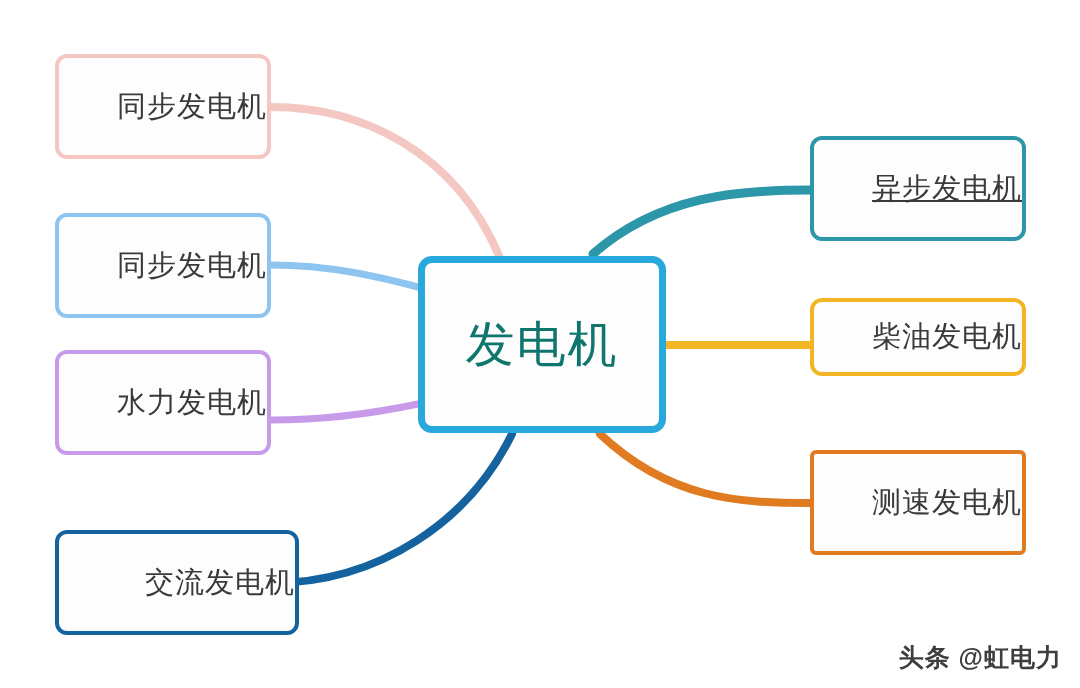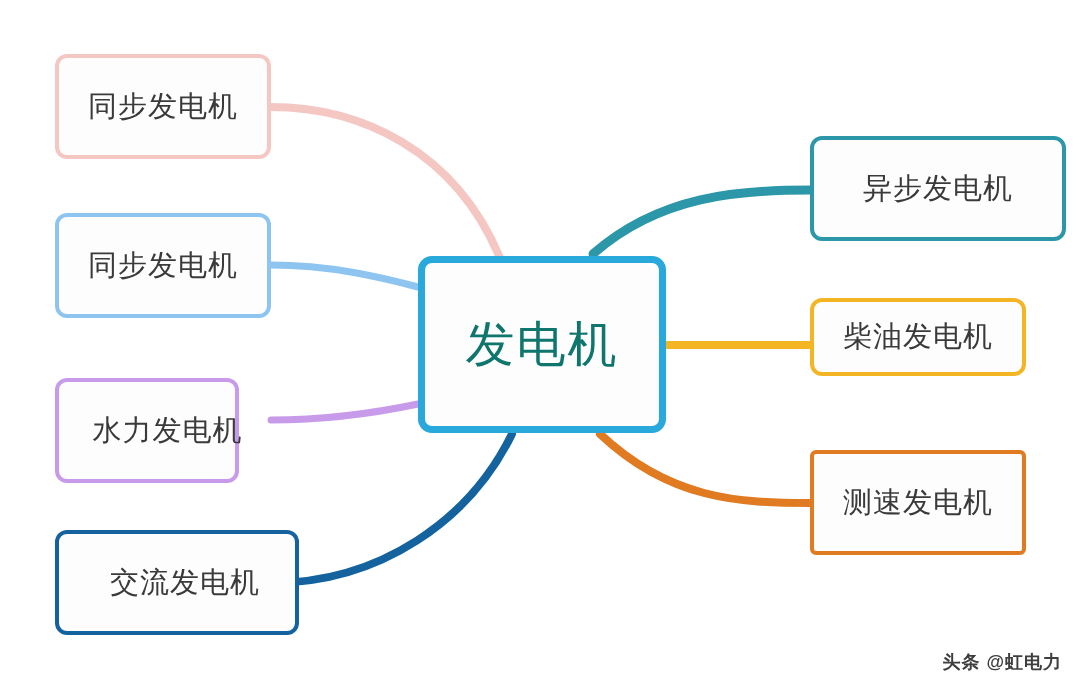--- a/index.html
+++ b/index.html
@@ -35,33 +35,34 @@
     align-items: center;
     justify-content: center;
     color: #3a3a3a;
     letter-spacing: 1px;
     white-space: nowrap;
   }
   .node.leaf {
     border-width: 4px;
     border-radius: 12px;
     font-size: 29px;
+    justify-content: flex-end;
   }
   .node.center {
     border-width: 7px;
     border-radius: 14px;
     font-size: 49px;
     color: #0f766e;
     letter-spacing: 2px;
   }
   .watermark {
     position: absolute;
     right: 18px;
     bottom: 14px;
-    font-size: 18px;
+    font-size: 25px;
     font-weight: bold;
     color: #2e2e2e;
     letter-spacing: 1px;
     white-space: nowrap;
     opacity: 0.92;
   }
 </style>
 </head>
 <body>
 
@@ -80,27 +81,27 @@
   <div id="nodes-layer">
       <div class="node center" style="left: 418px; top: 256px; width: 248px; height: 177px; border-color: rgb(41, 168, 220);">
         <span>发电机</span>
       </div>
       <div class="node leaf" style="left: 55px; top: 54px; width: 216px; height: 105px; border-color: rgb(244, 199, 195);">
         <span>同步发电机</span>
       </div>
       <div class="node leaf" style="left: 55px; top: 213px; width: 216px; height: 105px; border-color: rgb(142, 197, 240);">
         <span>同步发电机</span>
       </div>
-      <div class="node leaf" style="left: 55px; top: 378px; width: 184px; height: 105px; border-color: rgb(200, 155, 234); padding-left: 41px;">
+      <div class="node leaf" style="left: 55px; top: 350px; width: 216px; height: 105px; border-color: rgb(200, 155, 234); padding-left: 41px;">
         <span>水力发电机</span>
       </div>
       <div class="node leaf" style="left: 55px; top: 530px; width: 244px; height: 105px; border-color: rgb(20, 99, 158); padding-left: 16px;">
         <span>交流发电机</span>
       </div>
-      <div class="node leaf" style="left: 810px; top: 136px; width: 256px; height: 105px; border-color: rgb(43, 151, 168);">
+      <div class="node leaf" style="left: 810px; top: 136px; width: 216px; height: 105px; border-color: rgb(43, 151, 168); text-decoration: underline;">
         <span>异步发电机</span>
       </div>
       <div class="node leaf" style="left: 810px; top: 298px; width: 216px; height: 78px; border-color: rgb(244, 181, 37);">
         <span>柴油发电机</span>
       </div>
       <div class="node leaf" style="left: 810px; top: 450px; width: 216px; height: 105px; border-color: rgb(224, 123, 34); border-radius: 6px;">
         <span>测速发电机</span>
       </div>
     </div>
 

